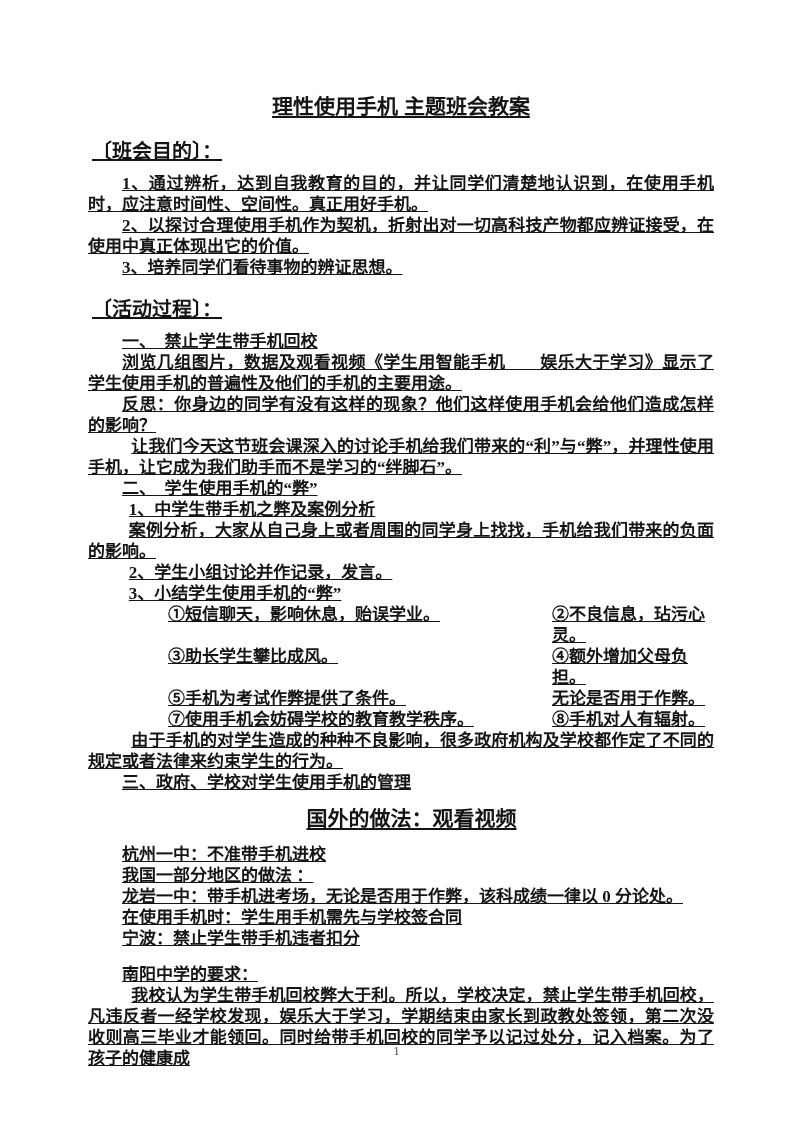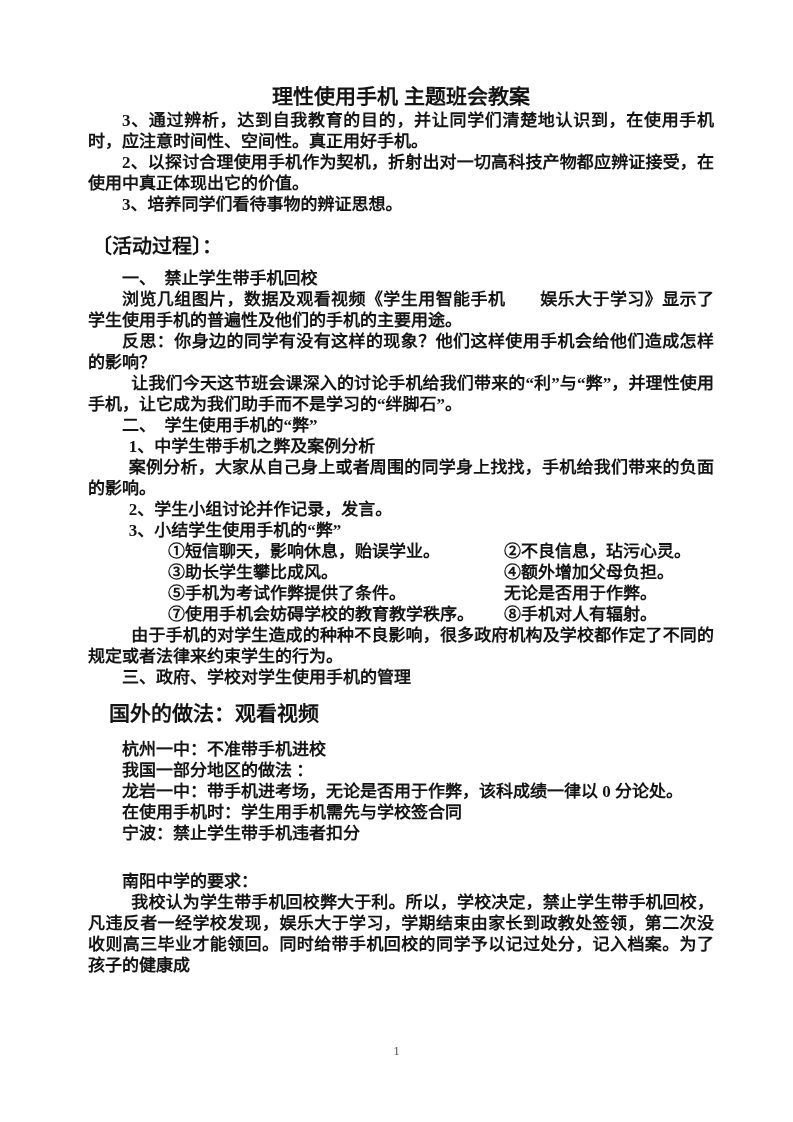--- a/index.html
+++ b/index.html
@@ -8,22 +8,23 @@
     width: 793px;
     height: 1122px;
     background: #ffffff;
     overflow: hidden;
     font-family: "Liberation Serif", "DejaVu Serif", serif;
     color: #141414;
   }
   .content {
     position: absolute;
     left: 88px;
-    top: 84px;
+    top: 94px;
     width: 626px;
+    text-decoration: underline;
   }
   .doc-title {
     font-family: "Liberation Sans", "DejaVu Sans", sans-serif;
     font-size: 21px;
     line-height: 26px;
     font-weight: 700;
     text-align: center;
     margin: 0;
   }
   .bracket-head {
@@ -45,50 +46,52 @@
   .indent25 { text-indent: 2.55em; }
   .bold { font-weight: 700; }
   .drawback-row {
     display: flex;
     padding-left: 2em;
     font-size: 17px;
     line-height: 21px;
     font-weight: 600;
   }
   .drawback-row .col-left { flex: 0 0 336px; width: 336px; margin-left: 46px; }
-  .drawback-row .col-right { flex: 1; }
+  .drawback-row .col-right { flex: 1; margin-left: 48px; }
   .big-head {
     font-size: 21px;
     line-height: 26px;
     font-weight: 700;
     margin: 13px 0 12px;
     text-indent: 1em;
+    text-align: center;
   }
-  .gap-before { margin-top: 27px; }
+  .gap-before { margin-top: 15px; }
   .page-number {
     position: absolute;
     left: 0;
     right: 0;
     bottom: 64px;
     text-align: center;
     font-size: 13px;
     line-height: 14px;
     font-weight: 400;
     color: #555555;
   }
 </style>
 </head>
 <body>
 
 <div class="page">
   <div class="content">
 
     <h1 class="doc-title">理性使用手机 主题班会教案</h1>
 
-    <p class="para indent2">3、通过辨析，达到自我教育的目的，并让同学们清楚地认识到，在使用手机时，应注意时间性、空间性。真正用好手机。</p>
+    <h2 class="bracket-head">〔班会目的〕：</h2>
+    <p class="para indent2">1、通过辨析，达到自我教育的目的，并让同学们清楚地认识到，在使用手机时，应注意时间性、空间性。真正用好手机。</p>
     <p class="para indent2">2、以探讨合理使用手机作为契机，折射出对一切高科技产物都应辨证接受，在使用中真正体现出它的价值。</p>
     <p class="para indent2">3、培养同学们看待事物的辨证思想。</p>
 
     <h2 class="bracket-head">〔活动过程〕：</h2>
 
     <p class="para indent2 bold">一、　禁止学生带手机回校</p>
     <p class="para indent2">浏览几组图片，数据及观看视频《学生用智能手机　　娱乐大于学习》显示了学生使用手机的普遍性及他们的手机的主要用途。</p>
     <p class="para indent2">反思：你身边的同学有没有这样的现象？他们这样使用手机会给他们造成怎样的影响？</p>
     <p class="para indent25">让我们今天这节班会课深入的讨论手机给我们带来的“利”与“弊”，并理性使用手机，让它成为我们助手而不是学习的“绊脚石”。</p>
 

